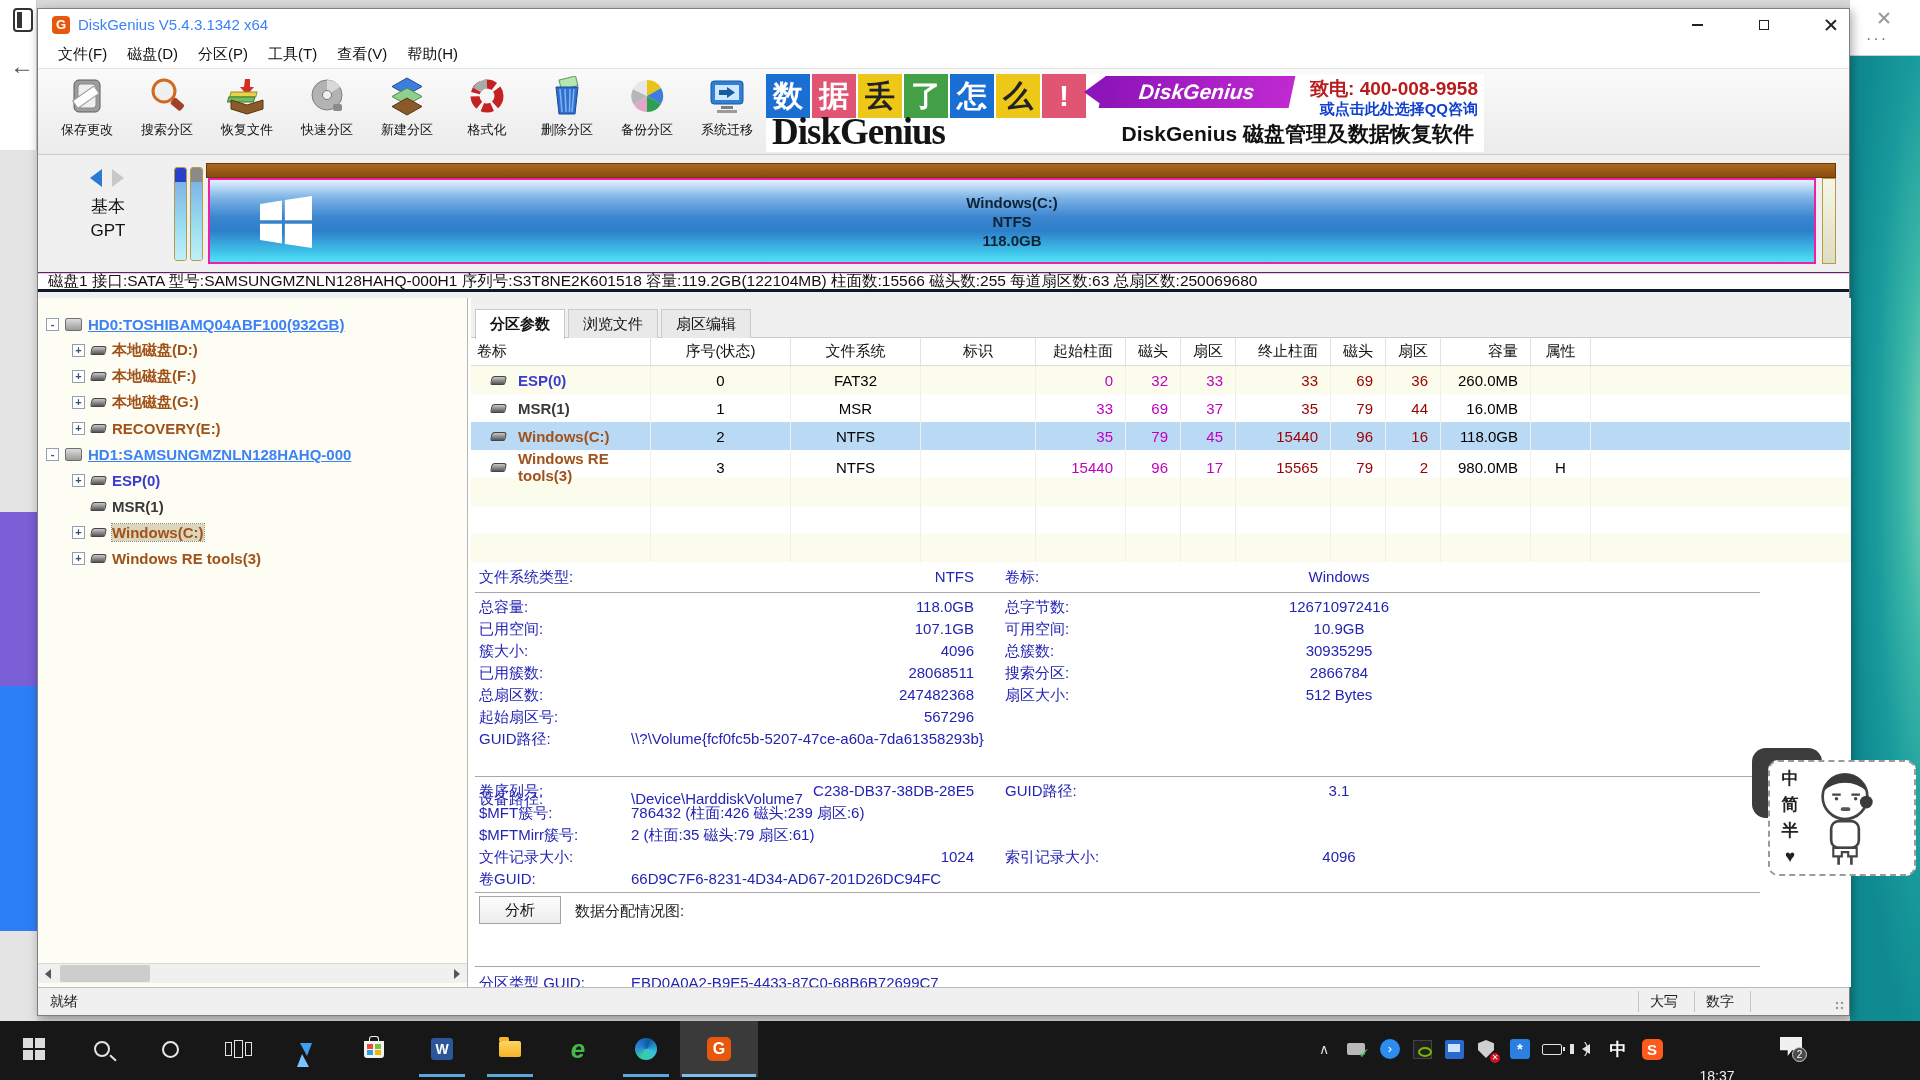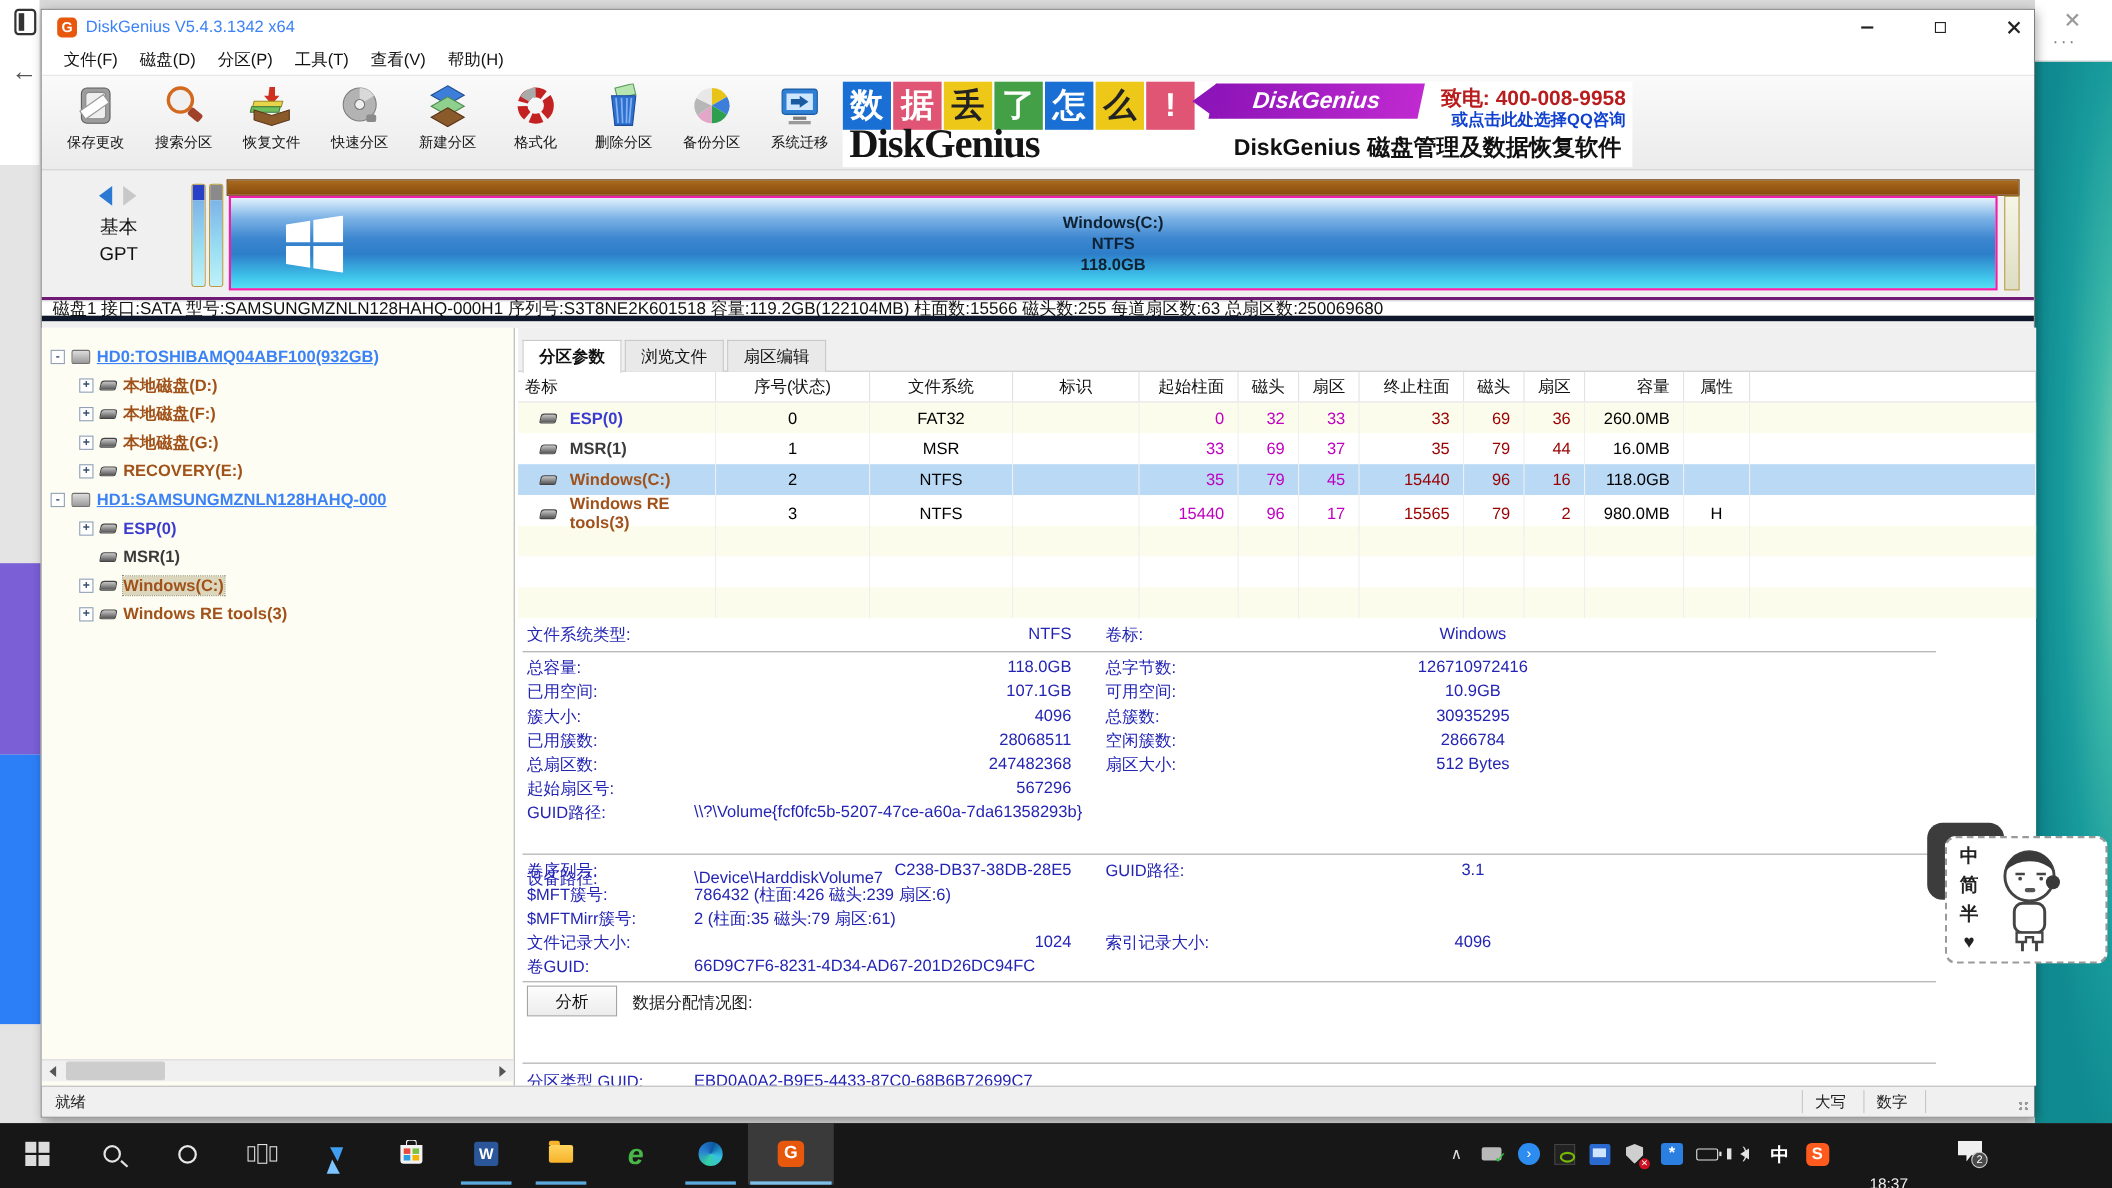--- a/index.html
+++ b/index.html
@@ -48,37 +48,37 @@
   .tile { position:absolute; top:0; width:44px; height:44px; color:#fff; font-weight:bold; font-size:30px; text-align:center; line-height:44px; }
   #banner .brand { position:absolute; left:6px; top:36px; font-size:37px; font-weight:800; color:#141414; letter-spacing:-1px; font-family:"Liberation Serif","DejaVu Serif",serif; }
   #banner .ribbon { position:absolute; left:336px; top:2px; width:190px; height:32px; background:linear-gradient(90deg,#8d14b8,#c02ad0); transform:skewX(-12deg); display:flex; align-items:center; justify-content:center; }
   #banner .ribbon span { color:#fff; font-style:italic; font-weight:bold; font-size:21px; transform:skewX(6deg); }
   #banner .ribbon-tip { position:absolute; left:318px; top:2px; width:0; height:0; border-top:16px solid transparent; border-bottom:16px solid transparent; border-right:22px solid #8d14b8; }
   #banner .phone { position:absolute; right:6px; top:2px; color:#b91c1c; font-weight:bold; font-size:19px; }
   #banner .qqtip { position:absolute; right:6px; top:26px; color:#1040d0; font-weight:bold; font-size:15px; }
   #banner .tagline { position:absolute; right:10px; bottom:4px; color:#111; font-weight:bold; font-size:21px; }
 
   
-  #partpanel { position:absolute; left:0; top:146px; width:100%; height:118px; background:#f0f0f0; border-bottom:3px solid #701a75; }
+  #partpanel { position:absolute; left:0; top:146px; width:100%; height:118px; background:#f0f0f0; border-bottom:1px solid #701a75; }
   .navtri { position:absolute; top:14px; width:0; height:0; border-top:9px solid transparent; border-bottom:9px solid transparent; }
   .navtri.left { left:52px; border-right:12px solid #2a7ad4; }
   .navtri.right { left:74px; border-left:12px solid #c8c8c8; }
   #partpanel .modlab { position:absolute; left:30px; width:80px; text-align:center; font-size:17px; color:#111; }
   .pill { position:absolute; top:12px; width:13px; height:94px; border:1px solid #b89a40; border-radius:3px; overflow:hidden; }
   .pill .cap { width:100%; height:14px; }
   .pill .body { width:100%; height:80px; background:linear-gradient(#7db4e8,#9adef2 55%,#c2f2fa); }
   #diskbar { position:absolute; left:168px; top:8px; width:1630px; height:102px; }
   #diskbar .disk-strip { position:absolute; left:0; top:0; width:100%; height:15px; background:linear-gradient(#a9691e,#8a4c0c); border:1px solid #6b3a08; }
   #part-main { position:absolute; left:2px; top:15px; width:1608px; height:86px; border:2px solid #f01fa8; background:linear-gradient(180deg,#e2f1fd 0%,#7db3e6 22%,#3c86cf 45%,#2d7ec9 62%,#3fc4ea 88%,#55e0f5 100%); display:flex; align-items:center; justify-content:center; }
   #part-main .flag { position:absolute; left:50px; top:16px; }
   #part-main .ptxt { text-align:center; color:#0e2233; font-size:15px; font-weight:bold; line-height:19px; }
   #part-sliver { position:absolute; right:0; top:15px; width:14px; height:86px; border:1px solid #b89a40; background:linear-gradient(#f6f6e8,#ddddc2); }
 
   
-  #diskinfo { position:absolute; left:0; top:264px; width:100%; height:19px; background:#fff; border-top:1px solid #d5d5d5; border-bottom:5px solid #0f172a; display:flex; align-items:center; }
+  #diskinfo { position:absolute; left:0; top:264px; width:100%; height:19px; background:#fff; border-top:1px solid #d5d5d5; border-bottom:3px solid #0f172a; display:flex; align-items:center; }
   #diskinfo span { font-size:15.5px; color:#111; padding-left:10px; white-space:nowrap; }
 
   
   #mainarea { position:absolute; left:0; top:289px; width:100%; height:689px; background:#fff; }
   #treepanel { position:absolute; left:0; top:0; width:430px; height:689px; background:#fdfdf3; border-right:1px solid #b5b5b5; overflow:hidden; }
   .titem { position:absolute; height:24px; display:flex; align-items:center; font-size:15px; font-weight:bold; white-space:nowrap; }
   .texp { width:13px; height:13px; border:1px solid #8fa0b4; background:#fff; color:#35506e; font-size:11px; font-weight:bold; line-height:11px; text-align:center; margin-right:6px; flex:none; }
   .tico { flex:none; margin-right:6px; }
   .ico-disk { width:17px; height:13px; background:linear-gradient(#ddd,#9a9a9a); border:1px solid #707070; border-radius:2px; }
   .ico-part { width:15px; height:9px; background:linear-gradient(#c8c8c8,#555); border:1px solid #444; border-radius:3px 3px 2px 2px; transform:skewX(-12deg); }
@@ -578,21 +578,21 @@
         </div>
         <div class="drow" style="top:80px;">
           <span class="dl1">簇大小:</span>
             <span class="dv1">4096</span>
           <span class="dl2">总簇数:</span>
             <span class="dv2">30935295</span>
         </div>
         <div class="drow" style="top:102px;">
           <span class="dl1">已用簇数:</span>
             <span class="dv1">28068511</span>
-          <span class="dl2">空闲簇数:</span>
+          <span class="dl2">搜索分区:</span>
             <span class="dv2">2866784</span>
         </div>
         <div class="drow" style="top:124px;">
           <span class="dl1">总扇区数:</span>
             <span class="dv1">247482368</span>
           <span class="dl2">扇区大小:</span>
             <span class="dv2">512 Bytes</span>
         </div>
         <div class="drow" style="top:146px;">
           <span class="dl1">起始扇区号:</span>

